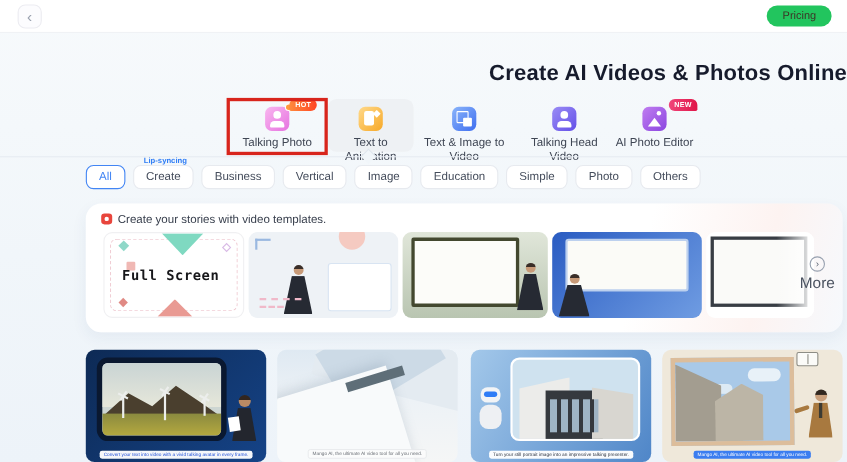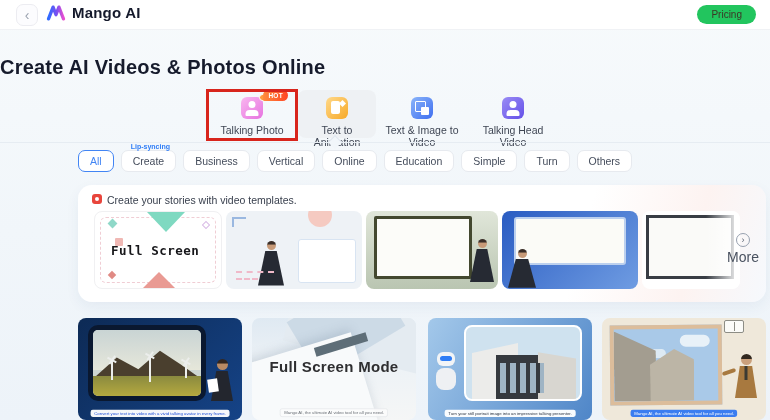--- a/index.html
+++ b/index.html
@@ -13,21 +13,21 @@
             border-bottom:1px solid #f0f2f5; z-index:5; }
   .back-btn { position:absolute; left:16px; top:4px; width:22px; height:22px; border:1px solid #ececf1;
               border-radius:7px; background:#fcfcfe; color:#9aa2af; font-size:14px; line-height:20px;
               text-align:center; cursor:pointer; }
   .brand { position:absolute; left:46px; top:4px; display:flex; align-items:center; gap:6px; }
   .brand-name { font-size:15px; font-weight:bold; color:#14192b; letter-spacing:.2px; }
   .pricing-btn { position:absolute; right:14px; top:5px; background:#22c55e; color:#3c3526;
                  font-size:10px; padding:4px 14px; border-radius:11px; cursor:pointer; }
 
   
-  .hero-title { position:absolute; left:0; top:56px; width:770px; text-align:left;
+  .hero-title { position:absolute; left:0; top:56px; width:770px; text-align:right;
                 font-size:20px; font-weight:600; color:#161b2c; letter-spacing:.2px; }
 
   
   .tools-row { position:absolute; left:0; top:90px; width:688px; height:50px; }
   .tool-tab { position:absolute; top:0; height:48px; text-align:center; cursor:pointer; border-radius:8px; }
   .tool-tab.active { background:#eef1f4; }
   .tool-label { display:block; margin-top:5px; font-size:10.5px; color:#3f4654; }
   .ticon { width:22px; height:22px; border-radius:6px; margin:7px auto 0; position:relative; }
   .ticon.g-pink   { background:linear-gradient(135deg,#f9b7ef,#e673e0); }
   .ticon.g-orange { background:linear-gradient(135deg,#ffd98a,#f7a928); }
@@ -237,33 +237,20 @@
                border-radius:2px; transform:rotate(-18deg); }
   .sc4 .cap { background:#3b7df0; color:#fff; }
 </style>
 </head>
 <body>
 
 <div class="page">
 
   <div class="topbar">
     <div class="back-btn"><span>‹</span></div>
-    <div class="brand">
-      <svg width="20" height="16" viewBox="0 0 24 18">
-        <defs>
-            <linearGradient id="lg" x1="0" y1="0" x2="1" y2="0">
-          <stop offset="0" stop-color="#2f6bff"></stop>
-              <stop offset="0.55" stop-color="#7a4ff0"></stop>
-              <stop offset="1" stop-color="#e84fd0"></stop>
-        </linearGradient>
-          </defs>
-        <path d="M3 16 L8.5 2 L12 11 L15.5 2 L21 16" fill="none" stroke="url(#lg)" stroke-width="4" stroke-linecap="round" stroke-linejoin="round"></path>
-      </svg>
-      <span class="brand-name">Mango AI</span>
-    </div>
     <div class="pricing-btn">Pricing</div>
   </div>
 
   <div class="hero-title">Create AI Videos &amp; Photos Online</div>
 
   <div class="tools-row">
     <div class="tool-tab" style="left:208px;width:88px;">
       <span class="badge hot">HOT</span>
       <div class="ticon g-pink person">
         <span class="pp-dot"></span>
@@ -275,37 +262,42 @@
       <span class="tool-label">Text to Animation</span>
     </div>
     <div class="tool-tab" style="left:376px;width:92px;">
       <div class="ticon g-blue sq2"></div>
       <span class="tool-label">Text &amp; Image to Video</span>
     </div>
     <div class="tool-tab" style="left:468px;width:90px;">
       <div class="ticon g-indigo person"></div>
       <span class="tool-label">Talking Head Video</span>
     </div>
+    <div class="tool-tab" style="left:554px;width:82px;">
+      <span class="badge new">NEW</span>
+      <div class="ticon g-purple mountain"></div>
+      <span class="tool-label">AI Photo Editor</span>
+    </div>
   </div>
   <div class="annotation-box"></div>
   <div class="divider"></div>
   <div class="caret"></div>
 
   <div class="filters-row">
     <div class="chip sel">All</div>
     <div class="chip">
       <span class="lip-tag">Lip-syncing</span>
       <span>Create</span>
     </div>
     <div class="chip">Business</div>
     <div class="chip">Vertical</div>
-    <div class="chip">Online</div>
+    <div class="chip">Image</div>
     <div class="chip">Education</div>
     <div class="chip">Simple</div>
-    <div class="chip">Turn</div>
+    <div class="chip">Photo</div>
     <div class="chip">Others</div>
 
   </div>
 
   <div class="carousel">
     <div class="car-header">
       <span class="cam-icon"></span>
       <span class="car-heading">Create your stories with video templates.</span>
     </div>
 
@@ -374,21 +366,20 @@
       <div class="paper"></div>
     </div>
     <div class="cap">Convert your text into video with a vivid talking avatar in every frame.</div>
   </div>
 
   <div class="card sc2">
     <div class="sh2"></div>
     <div class="sh3"></div>
     <div class="sh1"></div>
     <div class="slit"></div>
-    <div class="title">Full Screen Mode</div>
     <div class="cap">Mango AI, the ultimate AI video tool for all you need.</div>
   </div>
 
   <div class="card sc3">
     <div class="frame">
       <div class="b1"></div>
       <div class="b2"></div>
       <div class="b3"></div>
       <div class="win"></div>
     </div>

